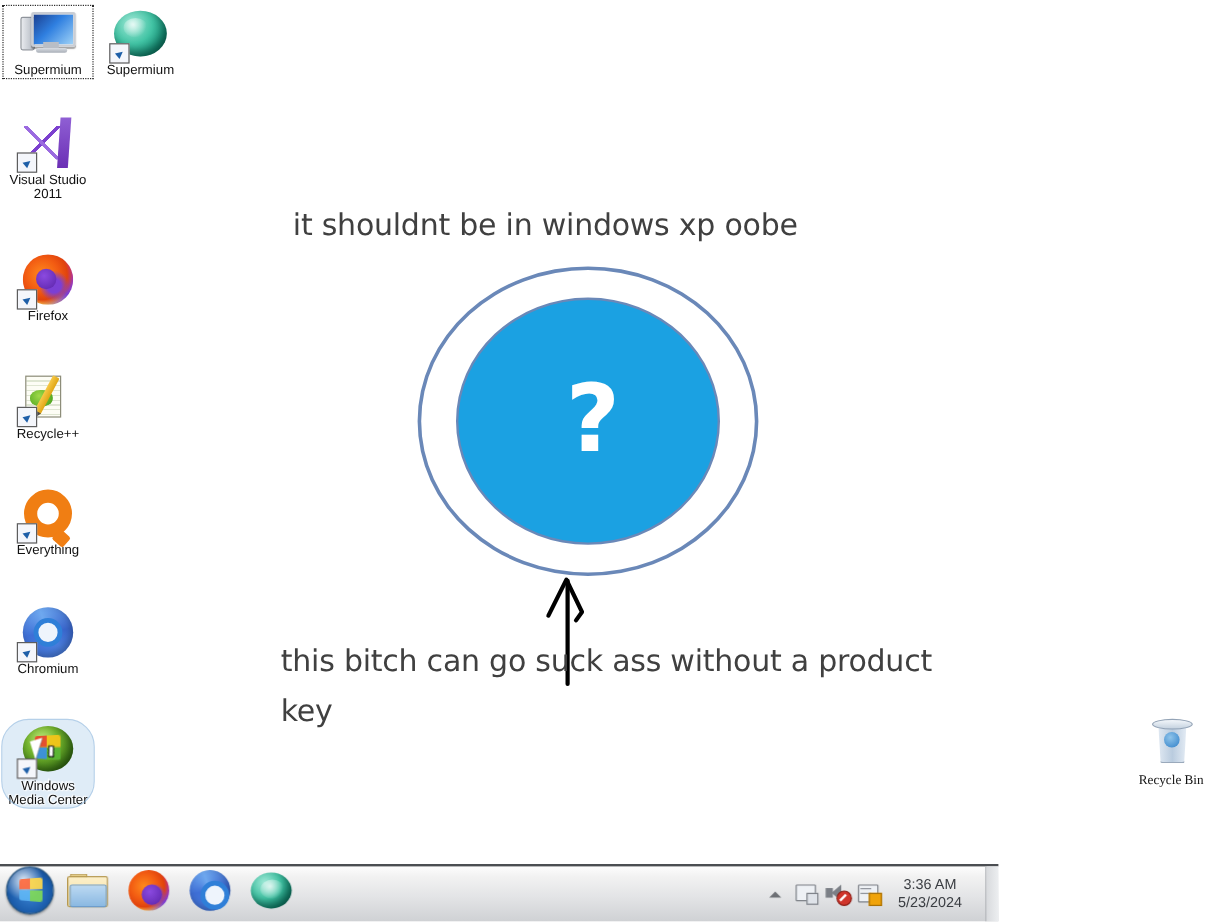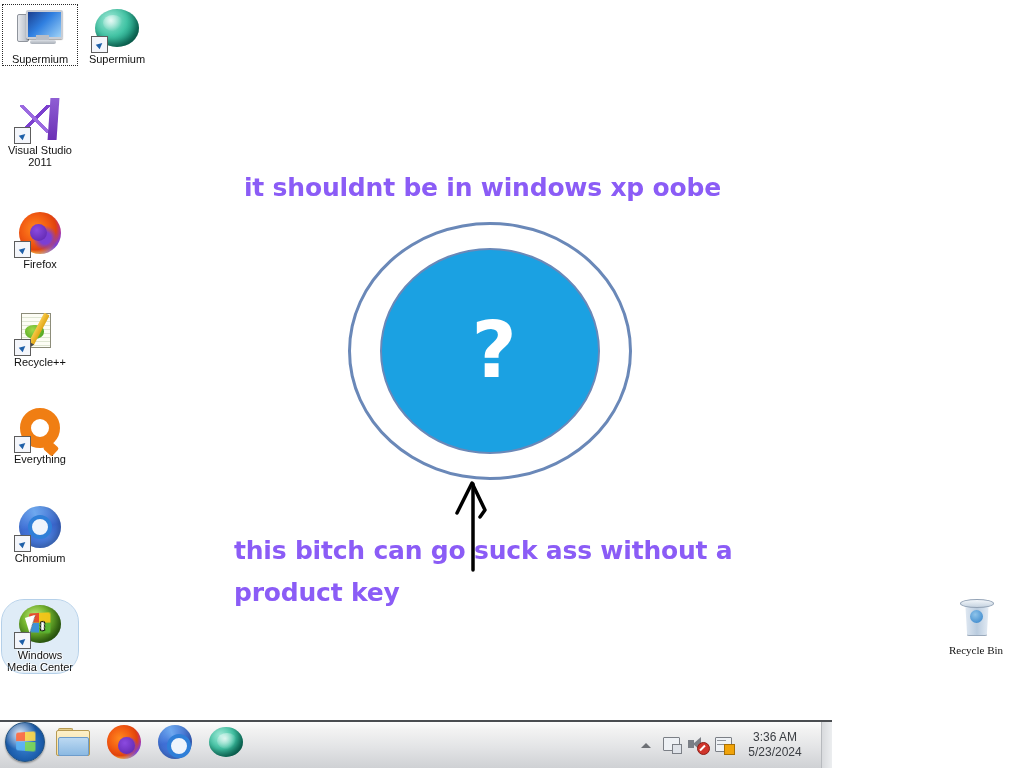--- a/index.html
+++ b/index.html
@@ -180,21 +180,21 @@
     filter:drop-shadow(0 0 0.6px #000) drop-shadow(0.5px 0.5px 0.6px #000);
     transform:rotate(-17deg);
   }
   .cursor:after{
     content:"";position:absolute;left:2px;top:9px;width:3px;height:8px;background:#fff;
     transform:rotate(18deg);box-shadow:0 0 0 .6px #000;
   }
 
   
   .anno{
-    position:absolute;color:#8b5cf6;font-weight:bold;
+    position:absolute;color:#404040;font-weight:normal;
     font-family:"DejaVu Sans",sans-serif;
   }
   #anno-top{left:244px;top:173px;font-size:25px;letter-spacing:-.2px;}
   #anno-bottom{left:234px;top:530px;font-size:25px;line-height:42px;width:560px;letter-spacing:-.2px;}
 
   
   #circle-graphic{position:absolute;left:348px;top:222px;width:284px;height:258px;}
   #circle-outer{
     position:absolute;left:0;top:0;width:284px;height:258px;border-radius:50%;
     border:3px solid #6a88b8;box-sizing:border-box;

